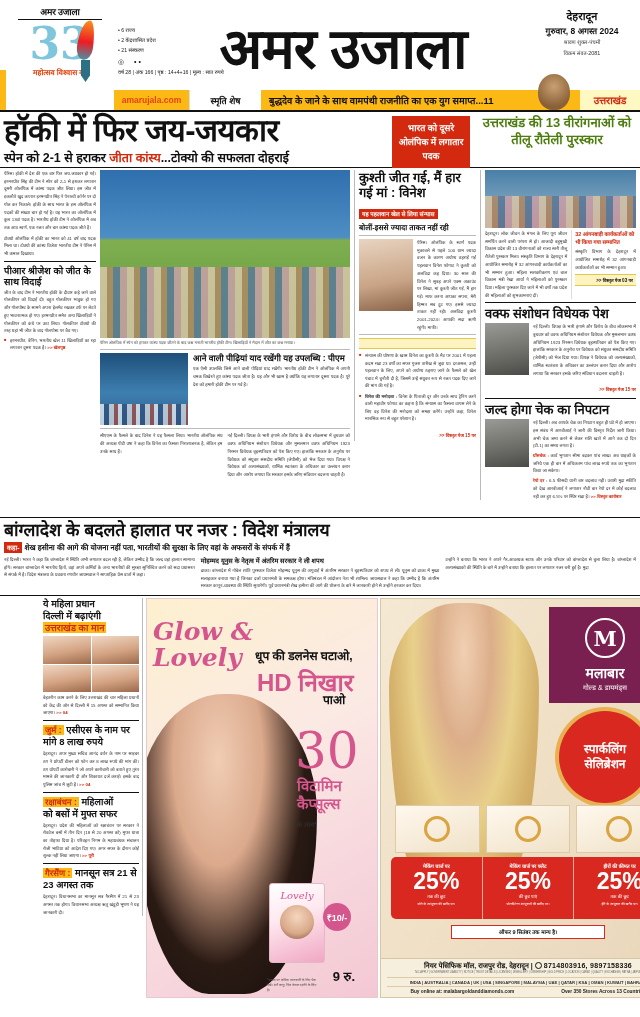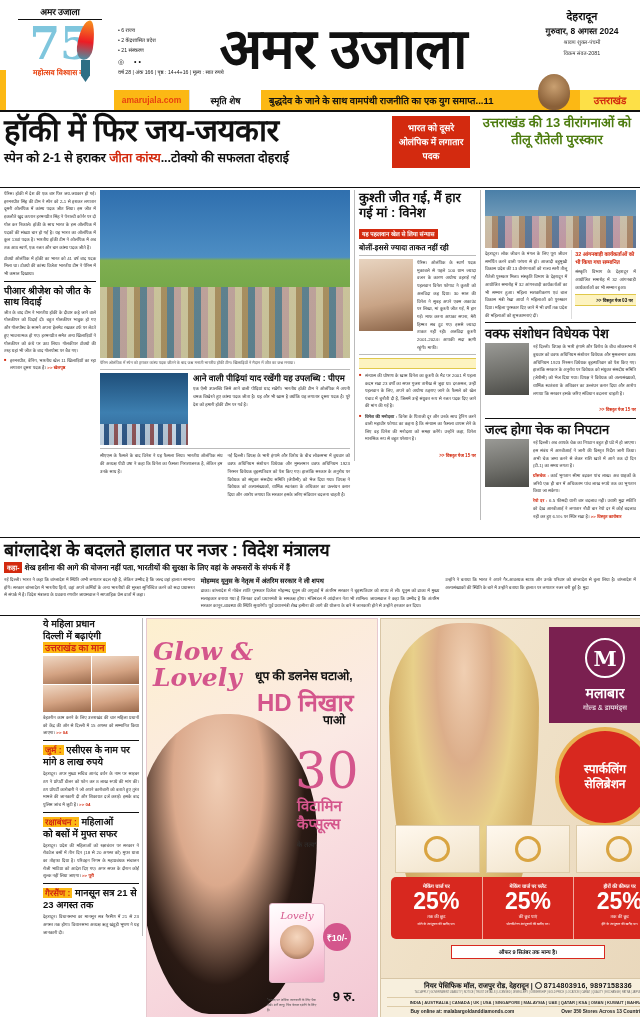--- a/index.html
+++ b/index.html
@@ -56,24 +56,24 @@
   .dateblock .vikram { font-size: 5.4px; color: #333; line-height: 1.6; margin-top: 2px; }
 
   .headband { position: absolute; left: 0; bottom: 0; width: 640px; height: 20px; display: flex; align-items: stretch; }
   .hb-spacer { width: 6px; background: #fcb814; }
   .hb-logoarea { width: 108px; background: #fff; }
   .hb-url { width: 75px; background: #fcb814; color: #e8420f; font-size: 8.5px; font-weight: bold; display: flex; align-items: center; justify-content: center; }
   .hb-smriti { width: 72px; background: #ffffff; color: #111; font-size: 9px; font-weight: bold; display: flex; align-items: center; justify-content: center; border-left: 1px solid #ddd; }
   .hb-teaser { flex: 1; background: #fcb814; color: #111; font-size: 9.5px; font-weight: bold; display: flex; align-items: center; padding-left: 8px; }
   .hb-photo { width: 52px; background: #fcb814; position: relative; }
   .hb-photo .head { position: absolute; left: 10px; bottom: 0; width: 32px; height: 36px; background: radial-gradient(circle at 50% 35%, #c9a071 0%, #8a6038 70%); border-radius: 50% 50% 45% 45%; }
-  .hb-state { width: 60px; background: #fde047; color: #d32a0f; font-size: 10px; font-weight: bold; display: flex; align-items: center; justify-content: center; }
-
-  
-  .leadrow { position: relative; height: 76px; border-bottom: 1.5px solid #111; text-decoration: underline; }
+  .hb-state { width: 60px; background: #fef9c3; color: #d32a0f; font-size: 10px; font-weight: bold; display: flex; align-items: center; justify-content: center; }
+
+  
+  .leadrow { position: relative; height: 56px; border-bottom: 1.5px solid #111; text-decoration: underline; }
   .lead-left { position: absolute; left: 4px; top: 2px; width: 382px; }
   .lead-h1 { font-size: 31px; font-weight: bold; color: #111; line-height: 34px; letter-spacing: -0.5px; white-space: nowrap; }
   .lead-sub { font-size: 12.5px; font-weight: bold; color: #111; margin-top: 1px; white-space: nowrap; }
   .lead-sub .red { color: #d32a0f; }
   .lead-redbox {
     position: absolute; left: 392px; top: 4px; width: 78px; height: 52px;
     background: #d32a0f; color: #fff; font-size: 9px; font-weight: bold;
     display: flex; flex-direction: column; align-items: center; justify-content: center;
     line-height: 14px; text-align: center;
   }
@@ -201,21 +201,21 @@
 </style>
 </head>
 <body>
 
 <div class="page">
 
   <div class="masthead">
 
     <div class="anniv-logo">
       <div class="anniv-top">अमर उजाला</div>
-      <div class="anniv-75">75</div>
+      <div class="anniv-75">33</div>
       <div class="anniv-flame"></div>
       <div class="anniv-pen"></div>
       <div class="anniv-bottom">महोत्सव विश्वास का</div>
     </div>
     <div class="anniv-yellowbar"></div>
 
     <div class="edition-meta">
       <div>6 राज्य</div>
       <div>2 केंद्रशासित प्रदेश</div>
       <div>21 संस्करण</div>

